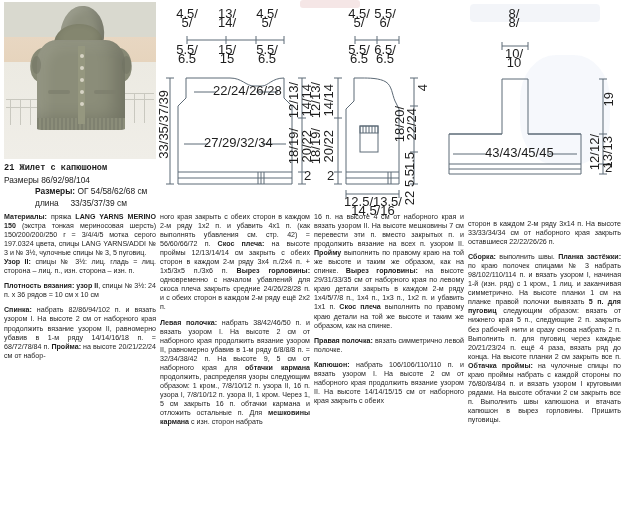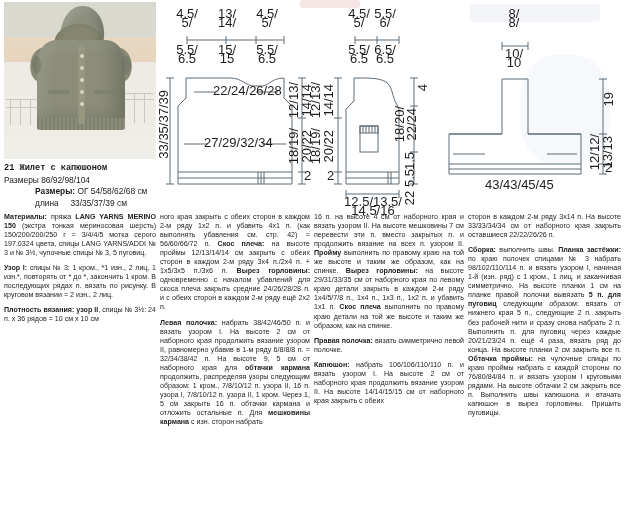--- a/index.html
+++ b/index.html
@@ -56,21 +56,21 @@
 
   
   .col{position:absolute;top:0;font-size:7.1px;line-height:9.05px;text-align:justify;color:#1d1d1d;}
   .col p{margin:0 0 0 0;}
   .col p.sp{margin-top:6px;}
   .col b{font-weight:bold;}
 
   #col1{left:4px;top:213px;width:152px;}
   #col2{left:160px;top:213px;width:150px;}
   #col3{left:314px;top:213px;width:150px;}
-  #col4{left:468px;top:213px;width:153px;}
+  #col4{left:468px;top:220px;width:153px;}
 
   .title{position:absolute;left:4px;top:163px;width:152px;font-size:8.4px;line-height:11.6px;}
   .title .t1{font-weight:bold;font-size:8.6px;font-family:Liberation Mono, monospace;}
   .title .t2{font-size:8.4px;}
   .title .t3{font-size:8.4px;padding-left:31px;}
   .title .lbl{font-weight:bold;}
 
   
   .schem{position:absolute;}
   .dim{position:absolute;font-size:13px;line-height:8.6px;color:#1d1d1d;white-space:nowrap;}
@@ -142,22 +142,23 @@
     </div>
     <div class="t3">
       <span>длина</span>
       &nbsp;&nbsp;&nbsp;
       <span>33/35/37/39 см</span>
     </div>
   </div>
 
   <div class="col" id="col1">
       <p><b>Материалы:</b> пряжа <b>LANG YARNS MERINO 150</b> (экстра тонкая мериносовая шерсть) 150/200/200/250 г = 3/4/4/5 мотка серого 197.0324 цвета, спицы LANG YARNS/ADDI № 3 и № 3½, чулочные спицы № 3, 5 пуговиц.</p>
-      <p class="sp"><b>Узор I:</b> спицы № 3: 1 кром., *1 изн., 2 лиц, 1 изн.*, повторять от * до *, закончить 1 кром. В последующих рядах п. вязать по рисунку. В круговом вязании = 2 изн., 2 лиц.</p>
+      <p><b>Узор II:</b> спицы № 3½: лиц. гладь = лиц. сторона – лиц. п., изн. сторона – изн. п.</p>
       <p class="sp"><b>Плотность вязания: узор II</b>, спицы № 3½: 24 п. х 36 рядов = 10 см х 10 см</p>
+      <p class="sp"><b>Спинка:</b> набрать 82/86/94/102 п. и вязать узором I. На высоте 2 см от наборного края продолжить вязание узором II, равномерно убавив в 1-м ряду 14/14/16/18 п. = 68/72/78/84 п. <b>Пройма:</b> на высоте 20/21/22/24 см от набор-</p>
     </div>
   <div class="col" id="col2">
       <p>ного края закрыть с обеих сторон в каждом 2-м ряду 1х2 п. и убавить 4х1 п. (как выполнять убавления см. стр. 42) = 56/60/66/72 п. <b>Скос плеча:</b> на высоте проймы 12/13/14/14 см закрыть с обеих сторон в каждом 2-м ряду 3х4 п./2х4 п. + 1х5/3х5 п./3х6 п. <b>Вырез горловины:</b> одновременно с началом убавлений для скоса плеча закрыть средние 24/26/28/28 п. и с обеих сторон в каждом 2-м ряду ещё 2х2 п.</p>
       <p class="sp"><b>Левая полочка:</b> набрать 38/42/46/50 п. и вязать узором I. На высоте 2 см от наборного края продолжить вязание узором II, равномерно убавив в 1-м ряду 6/8/8/8 п. = 32/34/38/42 п. На высоте 9, 5 см от наборного края для <b>обтачки кармана</b> продолжить, распределяя узоры следующим образом: 1 кром., 7/8/10/12 п. узора II, 16 п. узора I, 7/8/10/12 п. узора II, 1 кром. Через 1, 5 см закрыть 16 п. обтачки кармана и отложить остальные п. Для <b>мешковины кармана</b> с изн. сторон набрать</p>
     </div>
   <div class="col" id="col3">
       <p>16 п. на высоте 4 см от наборного края и вязать узором II. На высоте мешковины 7 см перевести эти п. вместо закрытых п. и продолжить вязание на всех п. узором II. <b>Пройму</b> выполнить по правому краю на той же высоте и таким же образом, как на спинке. <b>Вырез горловины:</b> на высоте 29/31/33/35 см от наборного края по левому краю детали закрыть в каждом 2-м ряду 1х4/5/7/8 п., 1х4 п., 1х3 п., 1х2 п. и убавить 1х1 п. <b>Скос плеча</b> выполнить по правому краю детали на той же высоте и таким же образом, как на спинке.</p>
       <p class="sp"><b>Правая полочка:</b> вязать симметрично левой полочке.</p>
       <p class="sp"><b>Капюшон:</b> набрать 106/106/110/110 п. и вязать узором I. На высоте 2 см от наборного края продолжить вязание узором II. На высоте 14/14/15/15 см от наборного края закрыть с обеих</p>
     </div>
@@ -347,20 +348,20 @@
       <line x1="144" y1="158" x2="152" y2="158"></line>
       <line x1="148" y1="158" x2="148" y2="168"></line>
       <line x1="144" y1="168" x2="152" y2="168"></line>
     </svg>
 
     <div class="dim c" style="left:44px;top:44px;width:30px;">
       <div>10/</div>
       <div>10</div>
     </div>
 
-    <div class="dim" style="left:30px;top:143px;margin-top:32px;">43/43/45/45</div>
+    <div class="dim" style="left:30px;top:143px;">43/43/45/45</div>
     <div class="dim vert" style="left:150px;top:86px;">19</div>
     <div class="dim vert" style="left:136px;top:128px;">12/12/</div>
     <div class="dim vert" style="left:149px;top:130px;">13/13</div>
     <div class="dim" style="left:150px;top:158px;">2</div>
   </div>
 
 </div>
 
 </body></html>

